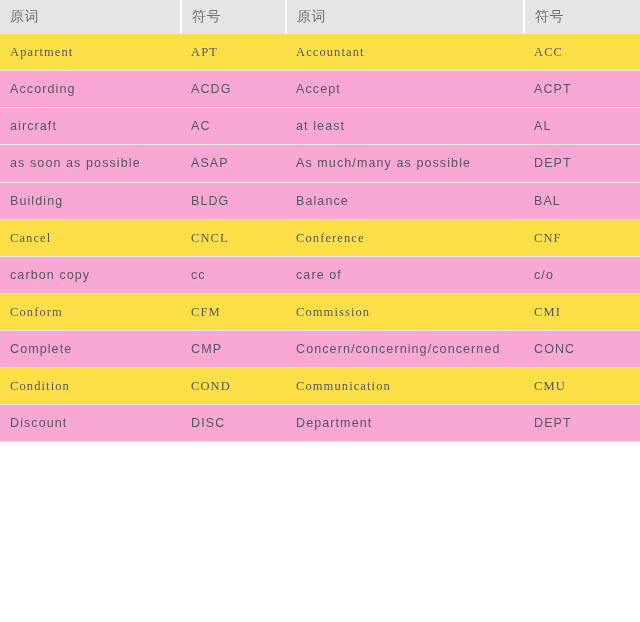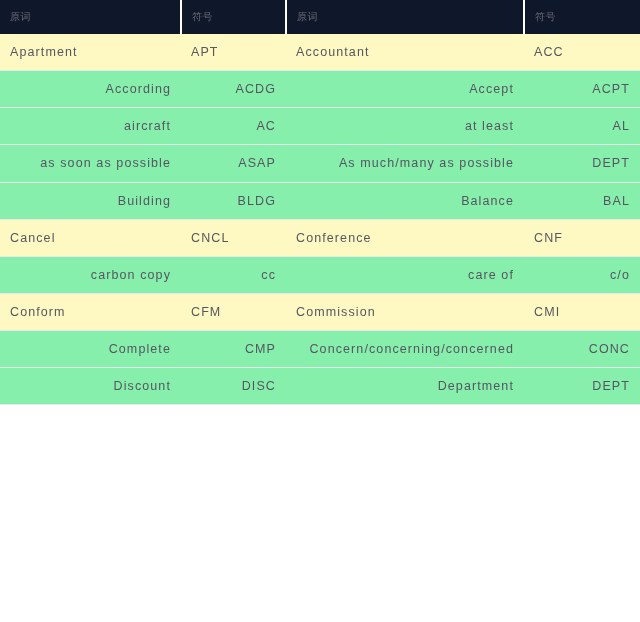--- a/index.html
+++ b/index.html
@@ -17,24 +17,24 @@
     border-collapse: collapse;
     width: 640px;
     table-layout: fixed;
   }
   table.abbr-table col.c1 { width: 181px; }
   table.abbr-table col.c2 { width: 105px; }
   table.abbr-table col.c3 { width: 238px; }
   table.abbr-table col.c4 { width: 116px; }
 
   table.abbr-table thead th {
-    background: #0f172a;
+    background: #e5e5e5;
     color: #6d6d78;
     font-weight: normal;
-    font-size: 10px;
+    font-size: 14px;
     text-align: left;
     padding: 8px 10px;
     border-right: 2px solid #ffffff;
     letter-spacing: 0.5px;
     height: 18px;
     vertical-align: middle;
   }
   table.abbr-table thead th:last-child {
     border-right: none;
   }
@@ -42,25 +42,25 @@
     font-size: 12.5px;
     color: #565660;
     padding: 9px 10px;
     border-bottom: 1px solid #e8e8ef;
     vertical-align: middle;
     letter-spacing: 1.1px;
     line-height: 1.45;
     word-break: break-word;
   }
   table.abbr-table tbody tr.alt td {
-    background: #fef9c3;
+    background: #fde047;
+    font-family: Liberation Serif, serif;
   }
   table.abbr-table tbody tr.plain td {
-    background: #86efac;
-    text-align: right;
+    background: #f9a8d4;
   }
   td.col-a, td.col-c {
     color: #5a5a66;
   }
   td.col-b, td.col-d {
     color: #5a5a66;
   }
 </style>
 </head>
 <body>
@@ -128,20 +128,26 @@
         <td class="col-b">CFM</td>
         <td class="col-c">Commission</td>
         <td class="col-d">CMI</td>
       </tr>
       <tr class="plain">
         <td class="col-a">Complete</td>
         <td class="col-b">CMP</td>
         <td class="col-c">Concern/concerning/concerned</td>
         <td class="col-d">CONC</td>
       </tr>
+      <tr class="alt">
+        <td class="col-a">Condition</td>
+        <td class="col-b">COND</td>
+        <td class="col-c">Communication</td>
+        <td class="col-d">CMU</td>
+      </tr>
       <tr class="plain">
         <td class="col-a">Discount</td>
         <td class="col-b">DISC</td>
         <td class="col-c">Department</td>
         <td class="col-d">DEPT</td>
       </tr>
     </tbody>
 </table>
 
 </body></html>

